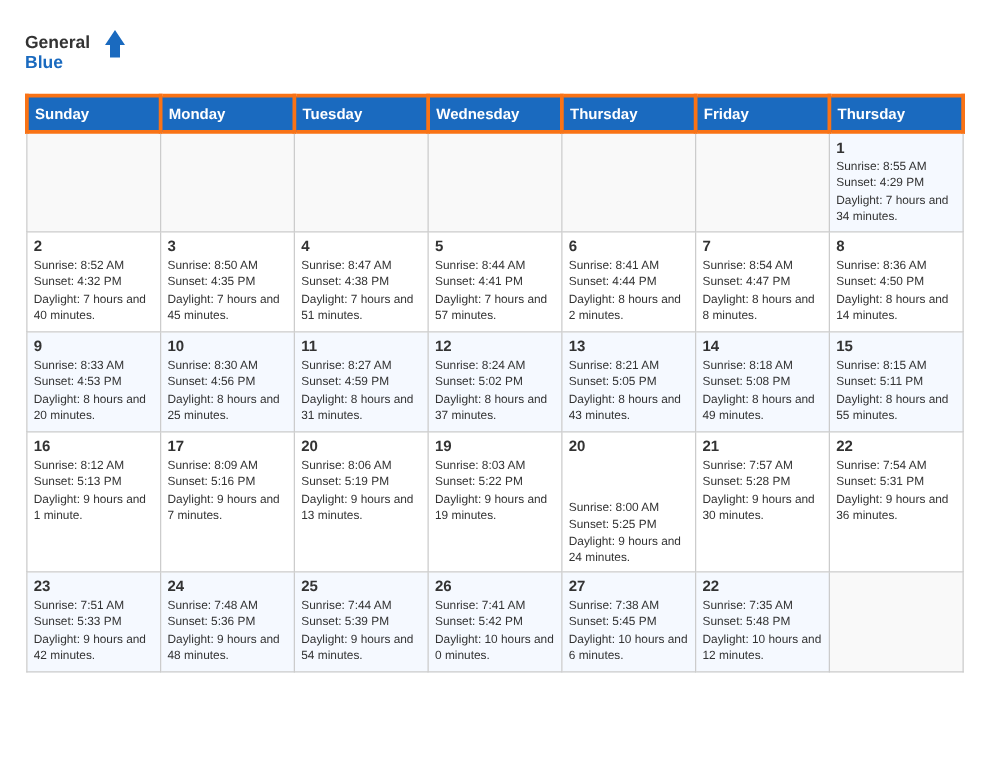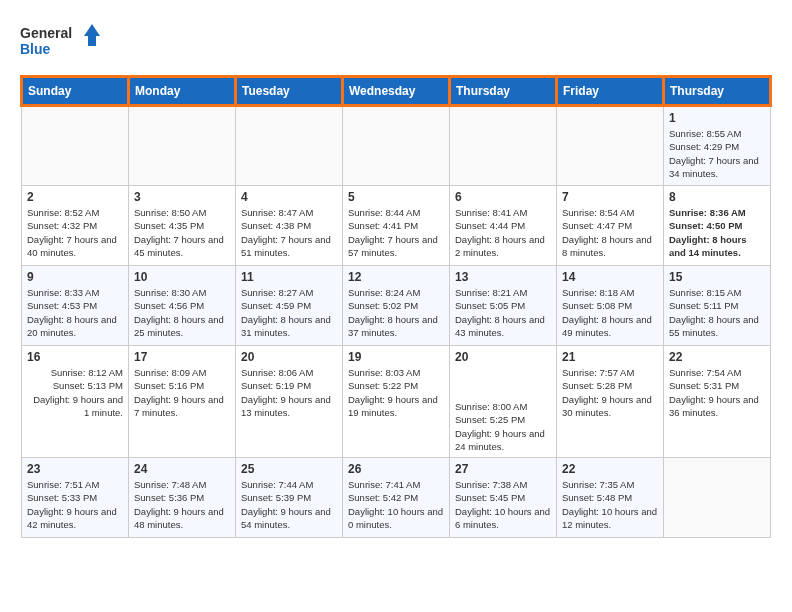--- a/index.html
+++ b/index.html
@@ -152,21 +152,21 @@
 Daylight: 8 hours and 2 minutes.</div>
         </td>
         <td>
           <span class="day-num">7</span>
           <div class="day-info" style="white-space: pre-line;">Sunrise: 8:54 AM
 Sunset: 4:47 PM
 Daylight: 8 hours and 8 minutes.</div>
         </td>
         <td>
           <span class="day-num">8</span>
-          <div class="day-info" style="white-space: pre-line; font-weight: bold;">Sunrise: 8:36 AM
+          <div class="day-info" style="white-space: pre-line;">Sunrise: 8:36 AM
 Sunset: 4:50 PM
 Daylight: 8 hours and 14 minutes.</div>
         </td>
       </tr>
       <tr>
         <td>
           <span class="day-num">9</span>
           <div class="day-info" style="white-space: pre-line;">Sunrise: 8:33 AM
 Sunset: 4:53 PM
 Daylight: 8 hours and 20 minutes.</div>
@@ -204,21 +204,21 @@
         <td>
           <span class="day-num">15</span>
           <div class="day-info" style="white-space: pre-line;">Sunrise: 8:15 AM
 Sunset: 5:11 PM
 Daylight: 8 hours and 55 minutes.</div>
         </td>
       </tr>
       <tr>
         <td>
           <span class="day-num">16</span>
-          <div class="day-info" style="white-space: pre-line; text-align: right;">Sunrise: 8:12 AM
+          <div class="day-info" style="white-space: pre-line;">Sunrise: 8:12 AM
 Sunset: 5:13 PM
 Daylight: 9 hours and 1 minute.</div>
         </td>
         <td>
           <span class="day-num">17</span>
           <div class="day-info" style="white-space: pre-line;">Sunrise: 8:09 AM
 Sunset: 5:16 PM
 Daylight: 9 hours and 7 minutes.</div>
         </td>
         <td>

